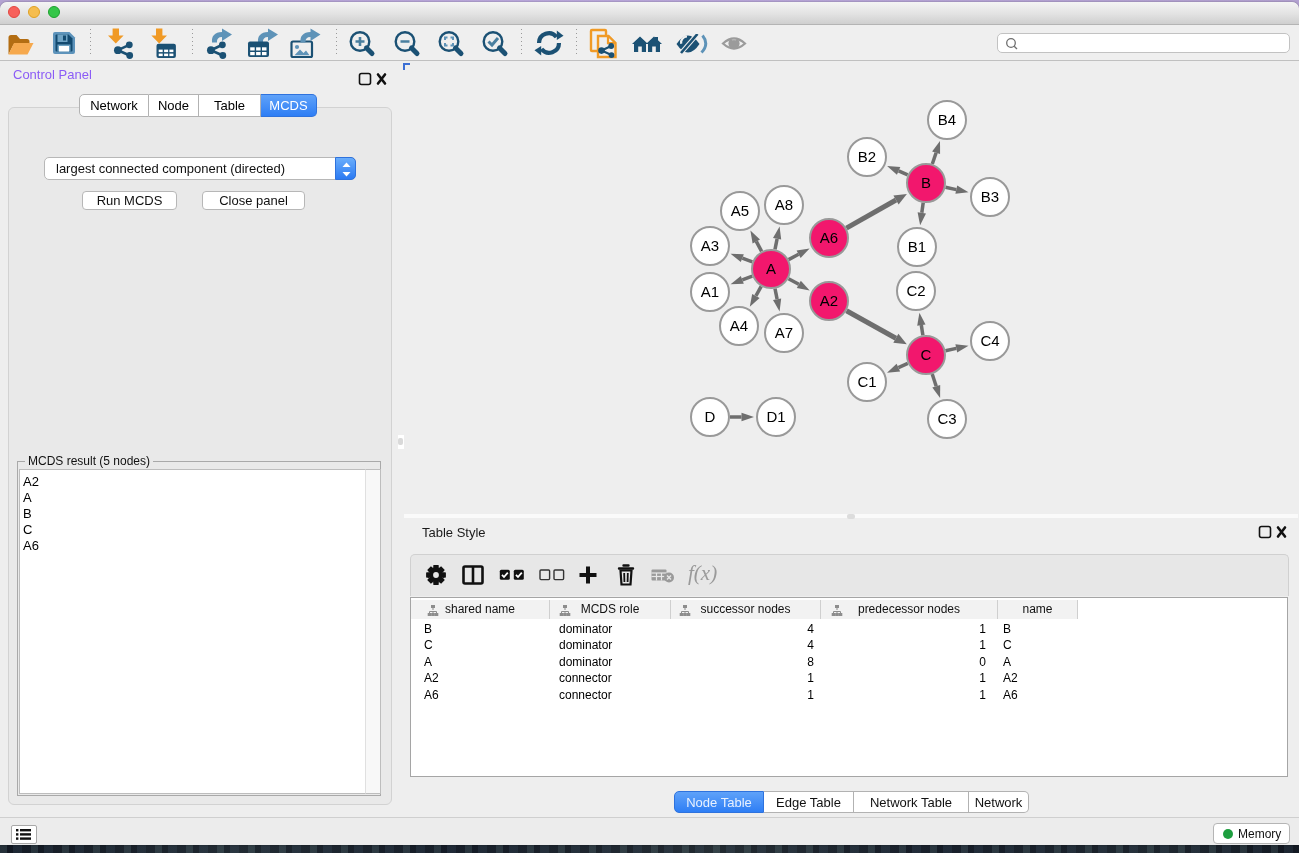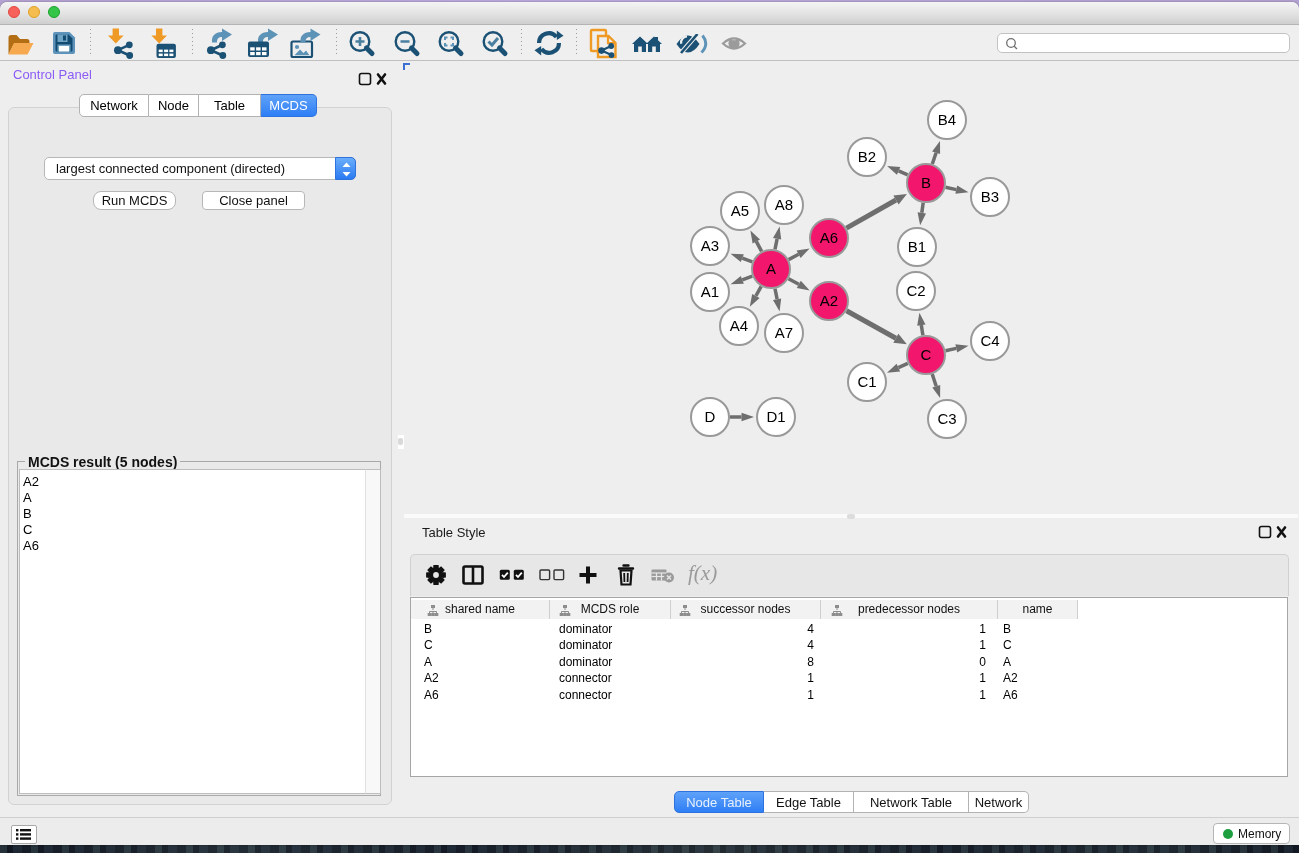--- a/index.html
+++ b/index.html
@@ -43,21 +43,21 @@
 .combo { position:absolute; left:44px; top:96px; width:312px; height:23px; background:#fff;
   border:1px solid #b7b7b7; border-radius:5px; font-size:13px; color:#111; }
 .combo .txt { position:absolute; left:11px; top:3px; }
 .combo .step { position:absolute; right:-1px; top:-1px; width:21px; height:23px;
   background:linear-gradient(#6aaefc,#2c7af2); border-radius:0 5px 5px 0; border:1px solid #2e72dd; }
 .btn { position:absolute; height:19px; background:#fff; border:1px solid #b7b7b7; border-radius:4px;
   font-size:13px; color:#111; text-align:center; line-height:17px; }
 .groupbox { position:absolute; left:17px; top:400px; width:364px; height:335px;
   border:1px solid #a9a9a9; }
 .groupbox .glabel { position:absolute; left:7px; top:-8px; background:#e9e9e9; padding:0 3px;
-  font-size:14px; color:#111;font-weight:bold; }
+  font-size:12px; color:#111; }
 .cp-list { position:absolute; left:1px; top:7px; width:346px; height:325px; background:#fff;
   border:1px solid #bdbdbd; border-right:none; font-size:13px; color:#000; padding:4px 0 0 3px; line-height:16px; }
 .cp-scroll { position:absolute; left:347px; top:7px; width:16px; height:325px; background:#f8f8f8;
   border:1px solid #bdbdbd; border-left:1px solid #e0e0e0; }
 
 .netwin { position:absolute; left:403px; top:2px; width:895px; height:451px; background:#fff;
   border:1px solid #a3aeb9; border-radius:5px 5px 0 0; }
 .netwin .nt { position:absolute; left:0; top:0; width:100%; height:21px;
   background:linear-gradient(#f6f6f6,#e4e4e4 55%,#d2d2d2); border-bottom:1px solid #b0b0b0;
   border-radius:5px 5px 0 0; }
@@ -240,21 +240,21 @@
     </div>
     <div class="combo">
       <span class="txt">largest connected component (directed)</span>
       <span class="step">
           <svg width="21" height="23" viewBox="0 0 21 23" style="position:absolute;left:0;top:0">
 <path d="M6.5 9 L10.5 4.5 L14.5 9 Z" fill="#fff"></path>
 <path d="M6.5 14 L10.5 18.5 L14.5 14 Z" fill="#fff"></path>
           </svg>
         </span>
     </div>
-    <div class="btn" style="left:93px; top:130px; width:83px;border-radius:8px;">Run MCDS</div>
+    <div class="btn" style="left:82px; top:130px; width:95px;">Run MCDS</div>
     <div class="btn" style="left:202px; top:130px; width:103px;">Close panel</div>
     <div class="groupbox">
       <span class="glabel">MCDS result (5 nodes)</span>
       <div class="cp-list">A2<br>A<br>B<br>C<br>A6</div>
         <div class="cp-scroll"></div>
     </div>
 
     <svg width="895" height="429" style="position:absolute;left:404px;top:24px;" font-family="Liberation Sans, sans-serif">
 <line x1="348.3" y1="191.1" x2="338.3" y2="194.8" stroke="#6e6e6e" stroke-width="3.5"></line>
 <polygon points="326.6,199.2 339.8,198.8 336.8,190.9" fill="#6e6e6e"></polygon>

